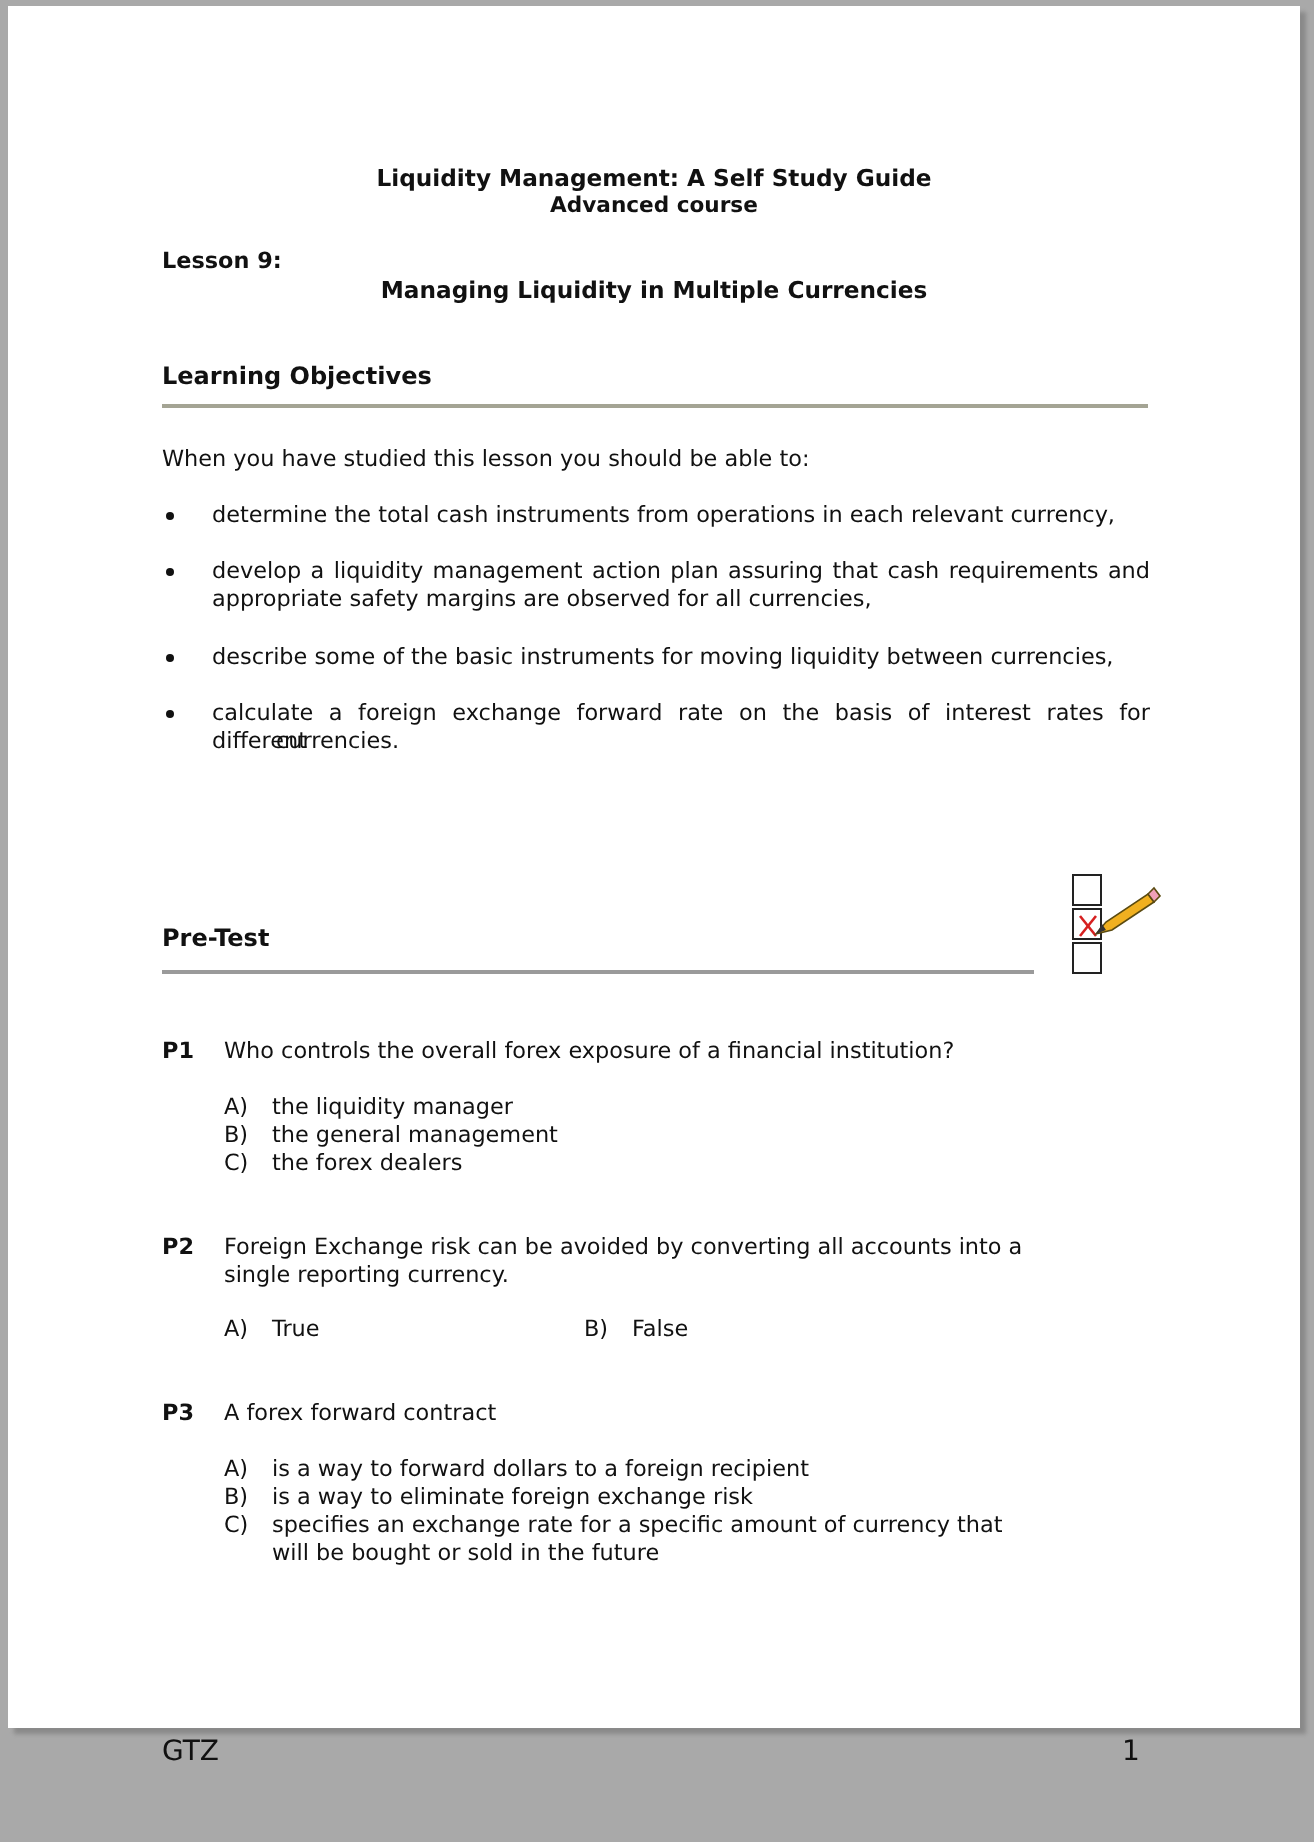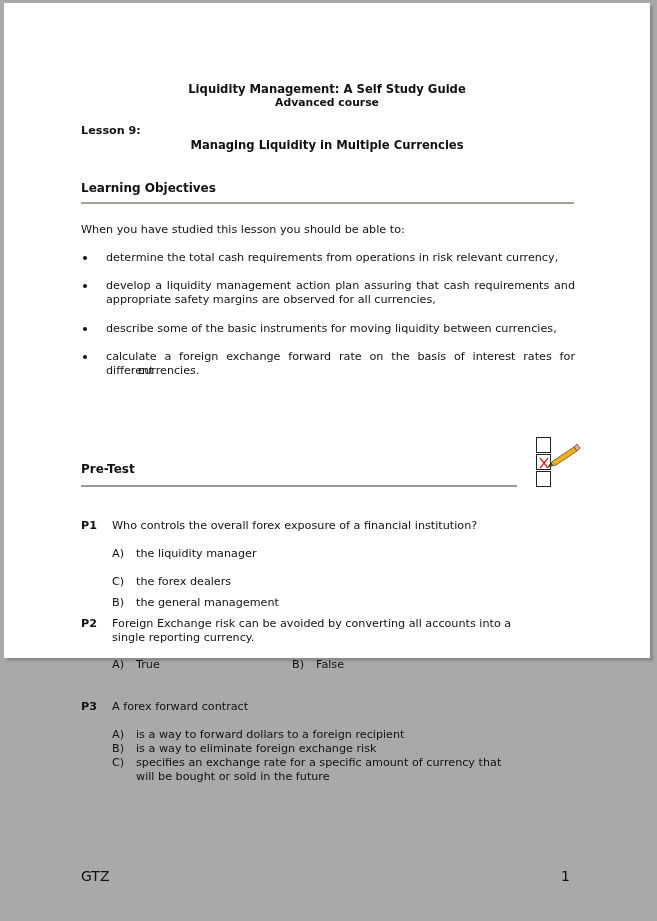--- a/index.html
+++ b/index.html
@@ -5,21 +5,21 @@
   html, body { margin: 0; padding: 0; }
   body {
     width: 657px; height: 921px; overflow: hidden;
     background: #a9a9a9;
     position: relative;
     font-family: "DejaVu Sans", sans-serif;
     color: #111;
   }
   .page {
     position: absolute; left: 4px; top: 3px;
-    width: 646px; height: 655px;
+    width: 646px; height: 861px;
     background: #ffffff;
     box-shadow: 3px 3px 2px #8a8a8a;
   }
   .abs { position: absolute; }
   .t { font-size: 11.2px; line-height: 14px; white-space: nowrap; }
   .b { font-weight: bold; }
   .title { left: 0; width: 646px; text-align: center; font-size: 11.6px; font-weight: bold; }
   .subtitle { left: 0; width: 646px; text-align: center; font-size: 10.8px; font-weight: bold; }
   .heading { font-size: 12px; font-weight: bold; }
   .rule { height: 2px; background: #a4a494; }
@@ -39,21 +39,21 @@
   <div class="abs t subtitle" style="top:93px;">Advanced course</div>
   <div class="abs t b" style="left:77px; top:105px;margin-top:16px;">Lesson 9:</div>
   <div class="abs t title" style="top:135px;">Managing Liquidity in Multiple Currencies</div>
 
   <div class="abs t heading" style="left:77px; top:178px;">Learning Objectives</div>
   <div class="abs rule" style="left:77px; top:199px; width:493px;"></div>
   <div class="abs t" style="left:77px; top:220px;">When you have studied this lesson you should be able to:</div>
 
   <div>
     <div class="bullet" style="left:79px; top:253px;"></div>
-    <div class="abs t" style="left:102px; top:248px;">determine the total cash requirements from operations in risk relevant currency,</div>
+    <div class="abs t" style="left:102px; top:248px;">determine the total cash instruments from operations in each relevant currency,</div>
 
     <div class="bullet" style="left:79px; top:281px;"></div>
     <div class="abs t justify-first" style="left:102px; top:276px;">develop a liquidity management action plan assuring that cash requirements and</div>
     <div class="abs t" style="left:102px; top:290px;">appropriate safety margins are observed for all currencies,</div>
 
     <div class="bullet" style="left:79px; top:324px;"></div>
     <div class="abs t" style="left:102px; top:319px;">describe some of the basic instruments for moving liquidity between currencies,</div>
 
     <div class="bullet" style="left:79px; top:352px;"></div>
     <div class="abs t justify-first" style="left:102px; top:347px;">calculate a foreign exchange forward rate on the basis of interest rates for different</div>
@@ -72,21 +72,21 @@
       <line x1="16" y1="21" x2="8" y2="31" stroke="#d62020" stroke-width="1.3"></line>
       <polygon points="16,30 21,24 42,10 45,14 24,28" fill="#f0b020" stroke="#5a4a10" stroke-width="0.8"></polygon>
       <polygon points="42,10 45,7 48,11 45,14" fill="#f0a0b8" stroke="#5a4a10" stroke-width="0.8"></polygon>
       <polygon points="16,30 19,25 21,28" fill="#333"></polygon>
     </svg>
   </div>
 
   <div class="abs t b" style="left:77px; top:516px;">P1</div>
   <div class="abs t" style="left:108px; top:516px;">Who controls the overall forex exposure of a financial institution?</div>
   <div class="abs t" style="left:108px; top:544px;"><span class="opt-letter">A)</span><span>the liquidity manager</span></div>
-  <div class="abs t" style="left:108px; top:558px;margin-top:35px;"><span class="opt-letter">B)</span><span>the general management</span></div>
+  <div class="abs t" style="left:108px; top:558px;"><span class="opt-letter">B)</span><span>the general management</span></div>
   <div class="abs t" style="left:108px; top:572px;"><span class="opt-letter">C)</span><span>the forex dealers</span></div>
 
   <div class="abs t b" style="left:77px; top:614px;">P2</div>
   <div class="abs t" style="left:108px; top:614px;">Foreign Exchange risk can be avoided by converting all accounts into a</div>
   <div class="abs t" style="left:108px; top:628px;">single reporting currency.</div>
   <div class="abs t" style="left:108px; top:655px;"><span class="opt-letter">A)</span><span>True</span></div>
   <div class="abs t" style="left:288px; top:655px;"><span class="opt-letter">B)</span><span>False</span></div>
 
   <div class="abs t b" style="left:77px; top:697px;">P3</div>
   <div class="abs t" style="left:108px; top:697px;">A forex forward contract</div>

